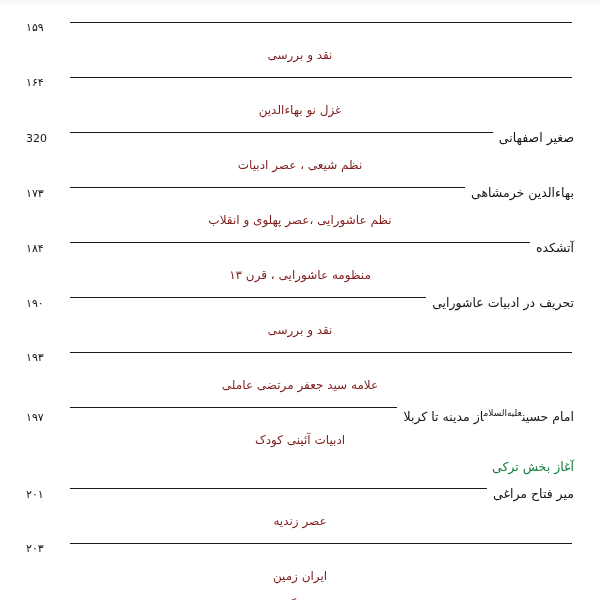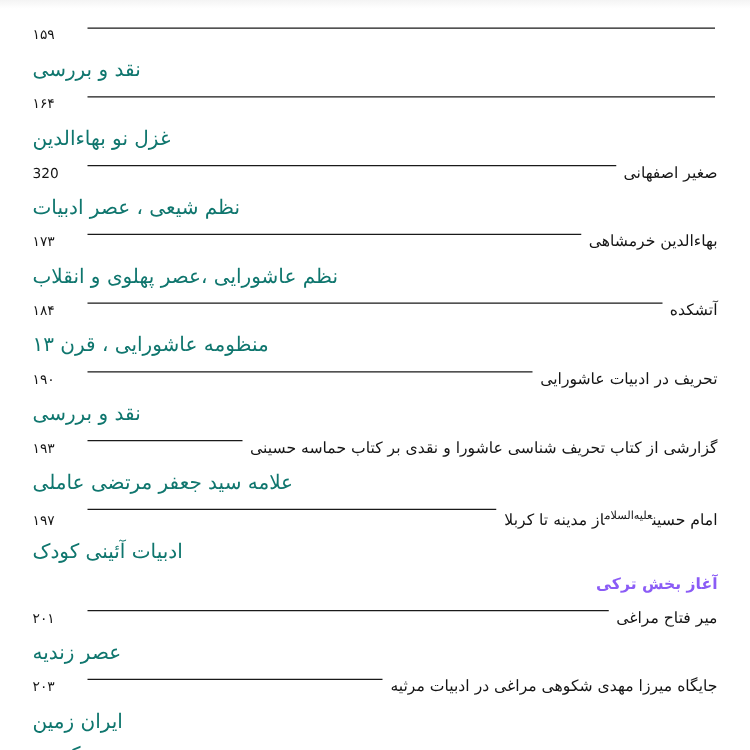--- a/index.html
+++ b/index.html
@@ -78,37 +78,37 @@
     min-width: 38px;
     padding-right: 2px;
   }
 
   
   .entry-sub {
     display: block;
     width: 100%;
     height: 27px;
     line-height: 27px;
-    font-size: 16px;
-    text-align: left;
+    font-size: 12px;
+    text-align: center;
     white-space: nowrap;
-    color: #0f766e;
+    color: #7f1d1d;
   }
 
   
   .entry-heading {
     display: block;
     width: 100%;
     height: 26px;
     line-height: 26px;
     font-size: 12.5px;
-    font-weight: bold;
+    font-weight: normal;
     text-align: right;
     white-space: nowrap;
-    color: #8b5cf6;
+    color: #15803d;
   }
 
   .honorific {
     font-size: 9px;
     vertical-align: super;
     letter-spacing: 0;
   }
 
   
   .scan-top-shade {
@@ -166,21 +166,20 @@
       <div class="entry">
         <div class="entry-main">
           <span class="entry-title">تحریف در ادبیات عاشورایی</span>
           <span class="entry-leader"></span>
           <span class="entry-page">۱۹۰</span>
         </div>
         <div class="entry-sub">نقد و بررسی</div>
       </div>
       <div class="entry">
         <div class="entry-main">
-          <span class="entry-title">گزارشی از کتاب تحریف شناسی عاشورا و نقدی بر کتاب حماسه حسینی</span>
           <span class="entry-leader"></span>
           <span class="entry-page">۱۹۳</span>
         </div>
         <div class="entry-sub">علامه سید جعفر مرتضی عاملی</div>
       </div>
       <div class="entry">
         <div class="entry-main">
           <span class="entry-title"><span>امام حسین</span><span class="honorific">علیه‌السلام</span><span>از مدینه تا کربلا</span></span>
           <span class="entry-leader"></span>
           <span class="entry-page">۱۹۷</span>
@@ -191,21 +190,20 @@
       <div class="entry">
         <div class="entry-main">
           <span class="entry-title">میر فتاح مراغی</span>
           <span class="entry-leader"></span>
           <span class="entry-page">۲۰۱</span>
         </div>
         <div class="entry-sub">عصر زندیه</div>
       </div>
       <div class="entry">
         <div class="entry-main">
-          <span class="entry-title">جایگاه میرزا مهدی شکوهی مراغی در ادبیات مرثیه</span>
           <span class="entry-leader"></span>
           <span class="entry-page">۲۰۳</span>
         </div>
         <div class="entry-sub">ایران زمین</div>
       </div>
       <div class="entry-sub">رحیم نیکبخت</div>
     </div>
 </div>
 
 </body></html>

